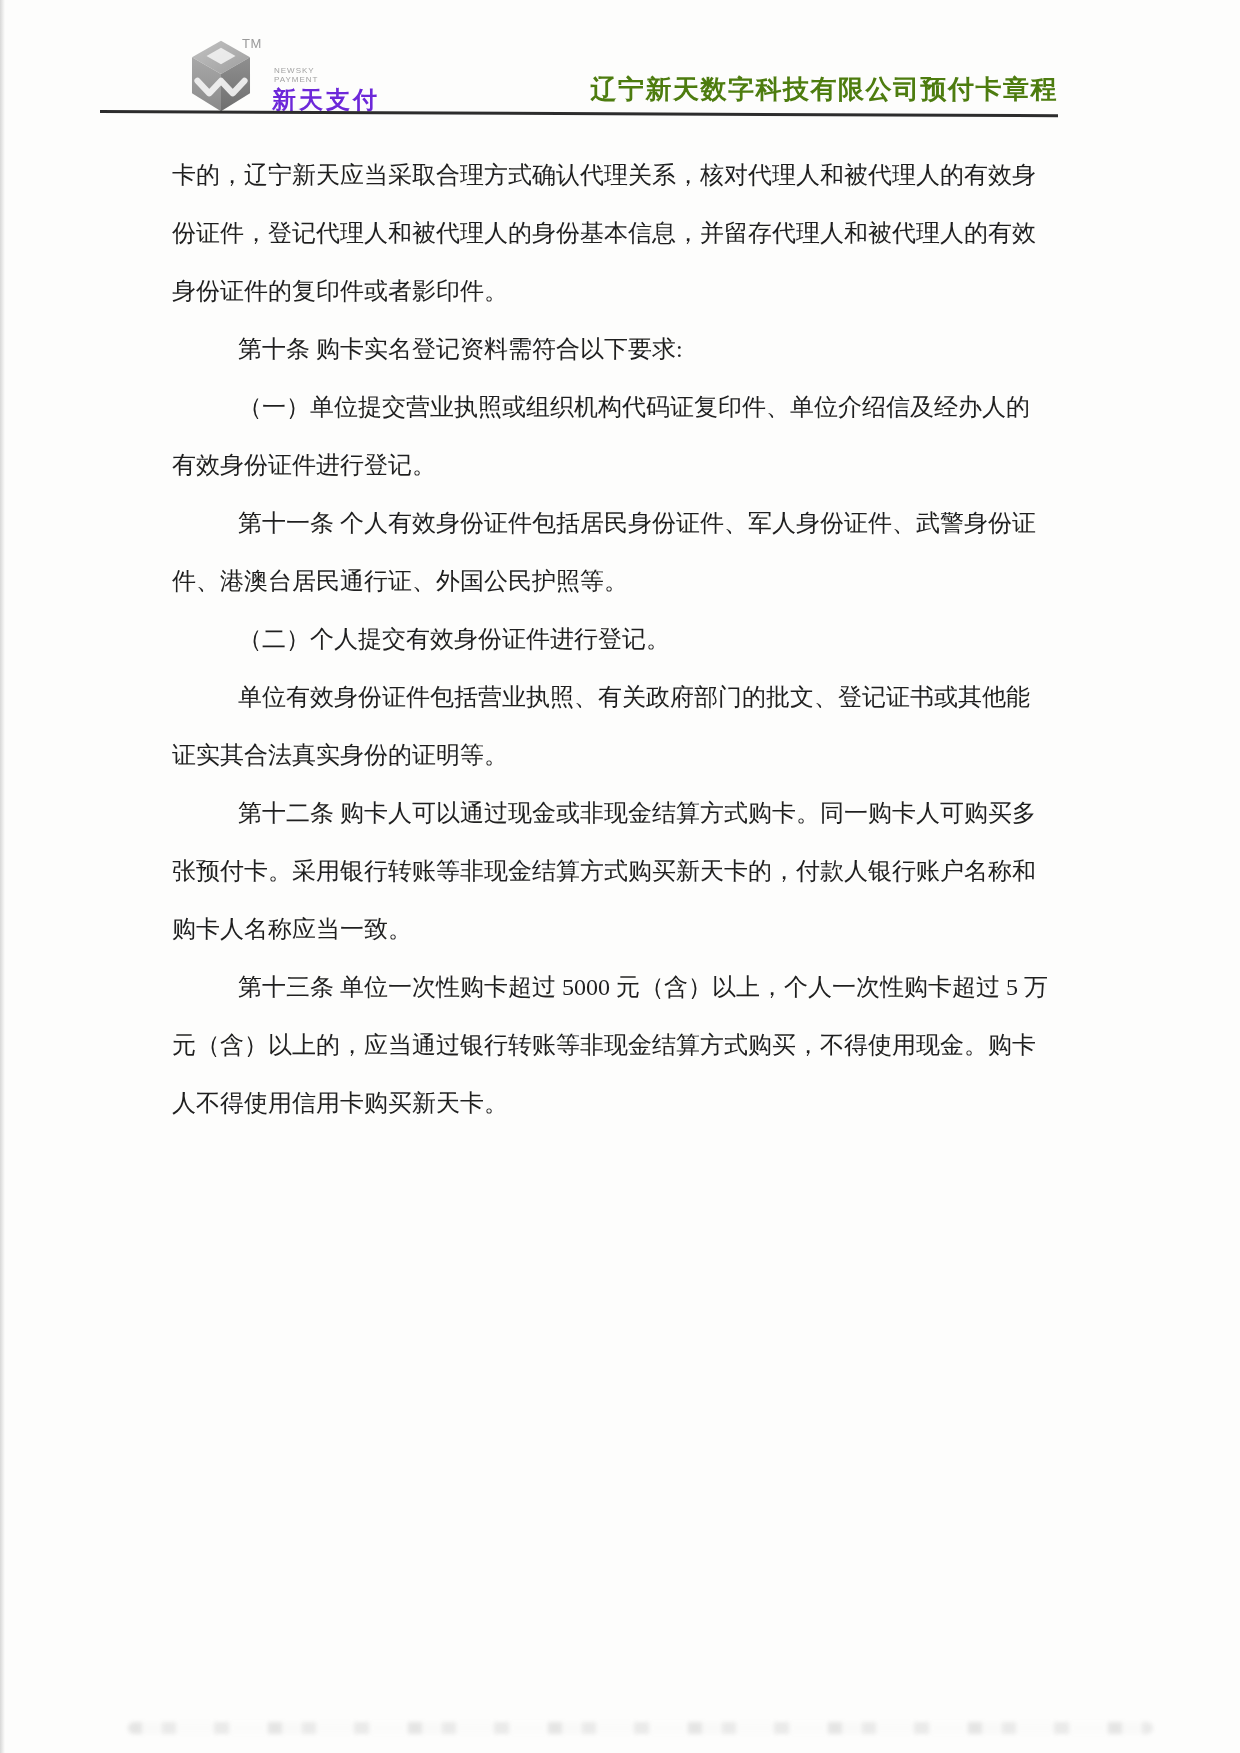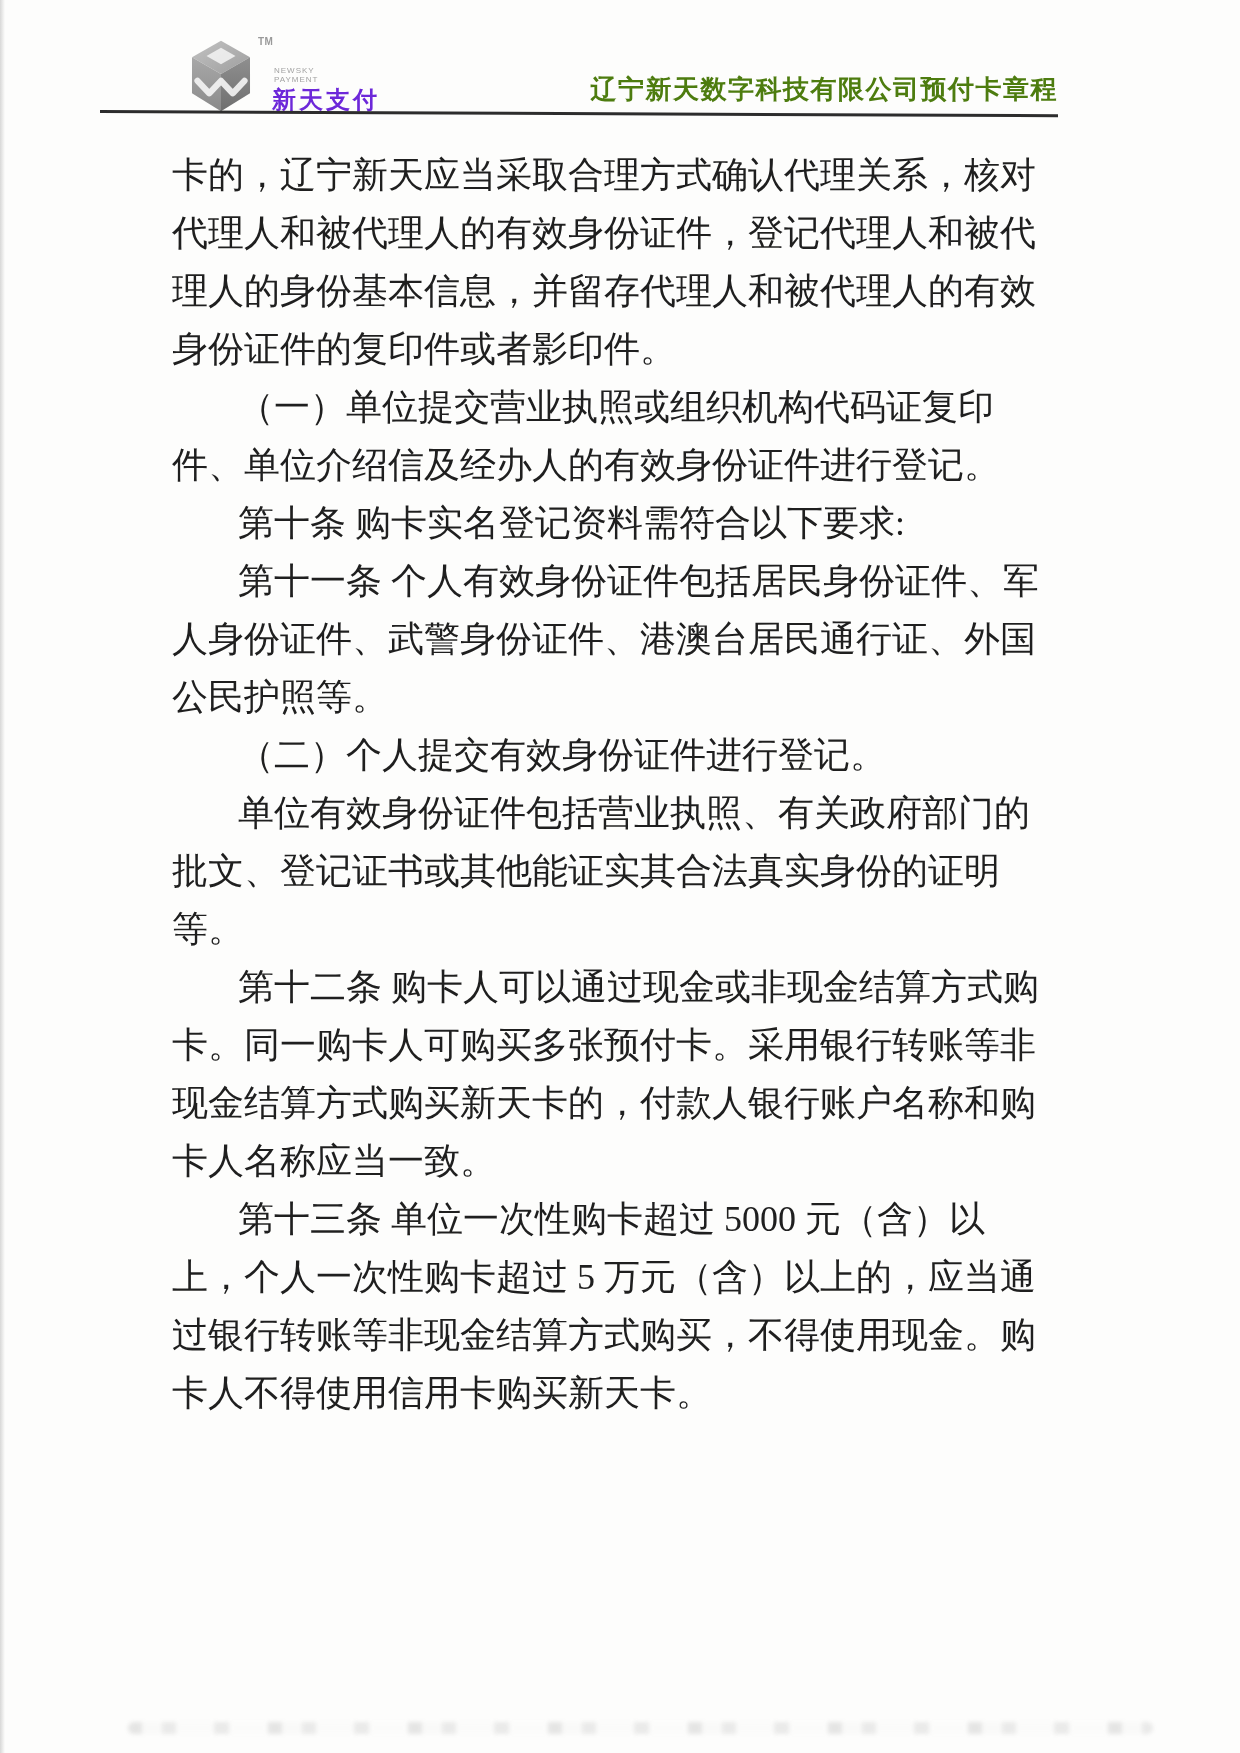--- a/index.html
+++ b/index.html
@@ -15,23 +15,23 @@
   
   .scan-edge{
     position:absolute;left:0;top:0;width:5px;height:100%;
     background:linear-gradient(90deg,rgba(120,120,120,.28),rgba(120,120,120,0));
   }
   
   .header{position:absolute;left:0;top:0;width:100%;height:130px;}
   .logo{position:absolute;left:186px;top:36px;width:230px;height:76px;}
   .logo-cube{position:absolute;left:0;top:2px;width:70px;height:76px;}
   .logo-tm{
-    position:absolute;left:72px;top:0;
+    position:absolute;left:56px;top:0;
     font-family:"Liberation Sans","DejaVu Sans",sans-serif;
-    font-size:10px;color:#9a9a9a;font-weight:bold;letter-spacing:.5px;
+    font-size:13px;color:#9a9a9a;font-weight:normal;letter-spacing:.5px;
   }
   .logo-text{position:absolute;left:86px;top:18px;margin-top:12px;}
   .logo-en{
     font-family:"Liberation Sans","DejaVu Sans",sans-serif;
     font-size:8px;line-height:9px;color:#a2a2a2;letter-spacing:1px;
     margin:0 0 3px 2px;white-space:pre-line;
   }
   .logo-cn{
     font-family:Liberation Sans, sans-serif;
     font-size:24px;line-height:26px;color:#6d28d9;
@@ -42,21 +42,21 @@
     font-size:26px;font-weight:bold;letter-spacing:1.5px;
     color:#4d7c0f;white-space:nowrap;
   }
   .header-rule{
     position:absolute;left:100px;top:110px;width:958px;height:3px;
     background:#2d2d2d;transform:rotate(.25deg);transform-origin:left center;
   }
   
   .body-text{
     position:absolute;left:172px;top:146px;width:876px;
-    font-size:36px;line-height:58px;
+    font-size:24px;line-height:58px;
     text-align:left;
     word-break:break-all;
   }
   .body-text p{margin:0;padding:0;}
   .body-text p.indent{text-indent:66px;}
   
   .scan-artifact{
     position:absolute;left:128px;top:1722px;width:1025px;height:12px;
     background:repeating-linear-gradient(90deg,
       rgba(110,110,110,.30) 0 14px,
@@ -105,22 +105,22 @@
 PAYMENT</div>
         <div class="logo-cn">新天支付</div>
       </div>
     </div>
     <div class="doc-title">辽宁新天数字科技有限公司预付卡章程</div>
     <div class="header-rule"></div>
   </div>
 
   <div class="body-text">
     <p>卡的，辽宁新天应当采取合理方式确认代理关系，核对代理人和被代理人的有效身份证件，登记代理人和被代理人的身份基本信息，并留存代理人和被代理人的有效身份证件的复印件或者影印件。</p>
+    <p class="indent">第十条 购卡实名登记资料需符合以下要求:</p>
     <p class="indent">（一）单位提交营业执照或组织机构代码证复印件、单位介绍信及经办人的有效身份证件进行登记。</p>
-    <p class="indent">第十条 购卡实名登记资料需符合以下要求:</p>
     <p class="indent">第十一条 个人有效身份证件包括居民身份证件、军人身份证件、武警身份证件、港澳台居民通行证、外国公民护照等。</p>
     <p class="indent">（二）个人提交有效身份证件进行登记。</p>
     <p class="indent">单位有效身份证件包括营业执照、有关政府部门的批文、登记证书或其他能证实其合法真实身份的证明等。</p>
     <p class="indent">第十二条 购卡人可以通过现金或非现金结算方式购卡。同一购卡人可购买多张预付卡。采用银行转账等非现金结算方式购买新天卡的，付款人银行账户名称和购卡人名称应当一致。</p>
     <p class="indent">第十三条 单位一次性购卡超过 5000 元（含）以上，个人一次性购卡超过 5 万元（含）以上的，应当通过银行转账等非现金结算方式购买，不得使用现金。购卡人不得使用信用卡购买新天卡。</p>
   </div>
 
   <div class="scan-artifact"></div>
 </div>
 

